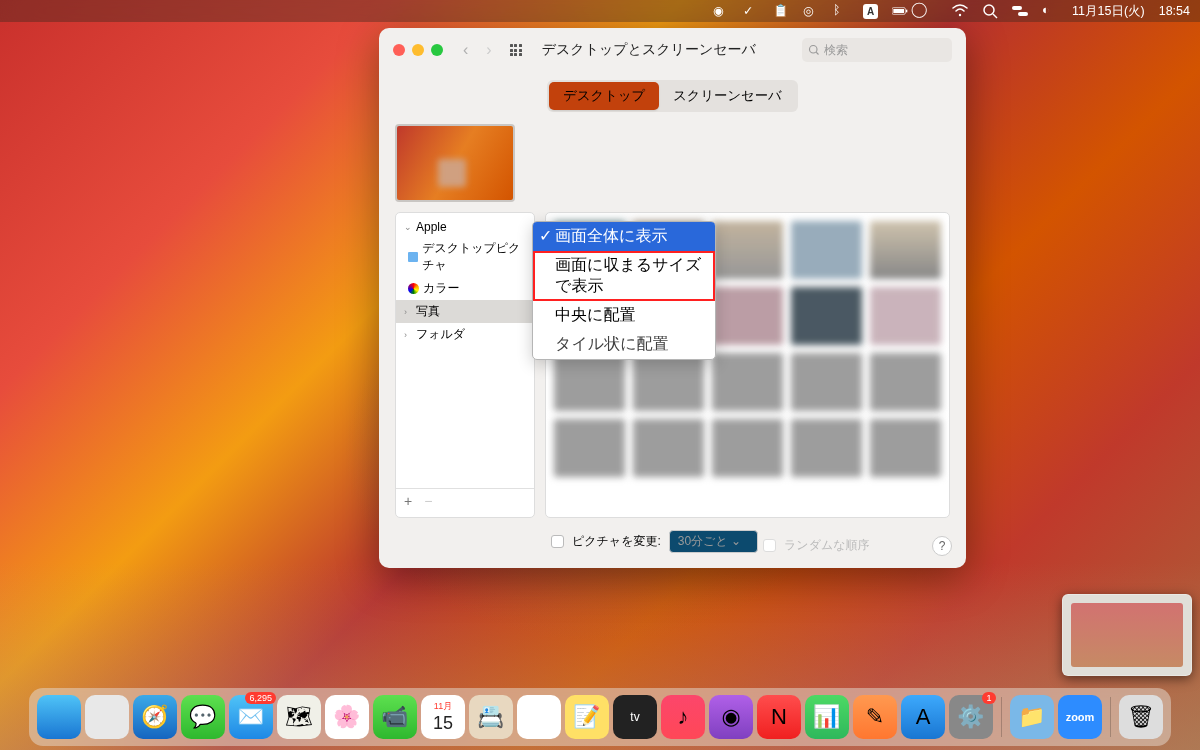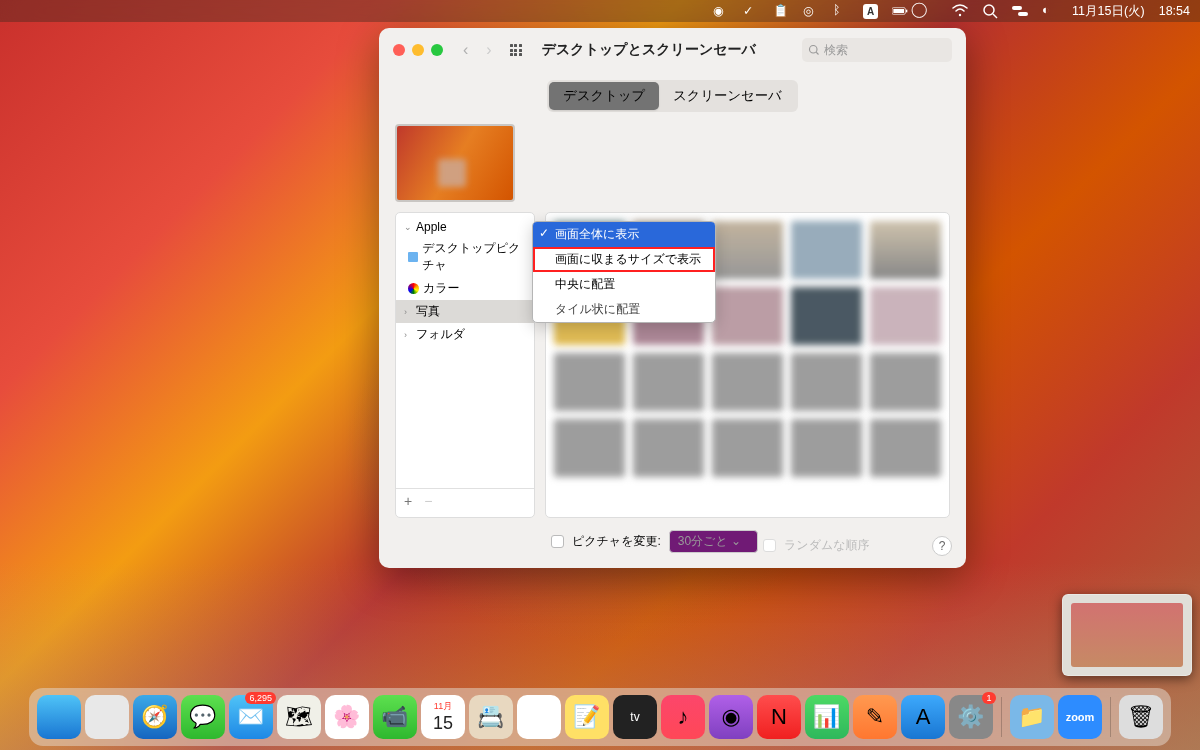--- a/index.html
+++ b/index.html
@@ -13,34 +13,34 @@
     .apple-logo { font-size:14px; }
     
     .window { position:absolute; top:28px; left:379px; width:587px; height:540px; background:#f2f0ee; border-radius:10px; box-shadow:0 10px 40px rgba(0,0,0,0.4); display:flex; flex-direction:column; overflow:visible; z-index:50; }
     .titlebar { height:44px; display:flex; align-items:center; padding:0 14px; gap:10px; }
     .traffic { display:flex; gap:7px; }
     .traffic span { width:12px; height:12px; border-radius:50%; }
     .tl-close { background:#ff5f57; } .tl-min { background:#febc2e; } .tl-max { background:#28c840; }
     .nav { display:flex; gap:18px; margin-left:10px; color:#b0b0b0; font-size:16px; }
     .grid-icon { margin-left:8px; display:grid; grid-template-columns:repeat(3,3px); gap:1.5px; }
     .grid-icon i { width:3px; height:3px; background:#555; border-radius:0.5px; }
-    .win-title { margin-left:10px; font-size:14px; color:#222; font-weight:700; }
+    .win-title { margin-left:10px; font-size:14px; color:#222; font-weight:400; }
     .searchbox { margin-left:auto; width:150px; height:24px; background:#e9e6e3; border-radius:5px; display:flex; align-items:center; padding:0 6px; color:#999; font-size:12px; gap:4px; }
     
     .tabswitch { display:flex; justify-content:center; padding:8px 0 12px; }
     .tabswitch .seg { display:flex; background:#e4e1de; border-radius:6px; padding:2px; font-size:12px; }
     .tabswitch button { border:none; padding:5px 14px; border-radius:5px; background:transparent; cursor:pointer; }
-    .tabswitch button.active { background:#737373; box-shadow:0 1px 2px rgba(0,0,0,0.1); }
+    .tabswitch button.active { background:#c2410c; box-shadow:0 1px 2px rgba(0,0,0,0.1); }
     
     .content { flex:1; display:flex; flex-direction:column; padding:0 16px 14px; position:relative; }
     .top-row { display:flex; gap:14px; margin-bottom:10px; }
     .preview { width:120px; height:78px; border:2px solid #c9c6c3; border-radius:4px; background:linear-gradient(120deg,#c0392b,#e67e22,#d35400); position:relative; }
     .preview::after { content:""; position:absolute; left:35%; top:45%; width:28px; height:28px; background:#d0a080; border-radius:3px; filter:blur(3px); }
     
-    .dropdown-open { position:absolute; left:153px; top:97px; width:184px; background:#fff; border:1px solid #b5b5b5; border-radius:5px; box-shadow:0 4px 16px rgba(0,0,0,0.2); font-size:12px; z-index:60; overflow:hidden; }
+    .dropdown-open { position:absolute; left:153px; top:97px; width:184px; background:#fff; border:1px solid #b5b5b5; border-radius:5px; box-shadow:0 4px 16px rgba(0,0,0,0.2); font-size:16px; z-index:60; overflow:hidden; }
     .dropdown-open .ditem { padding:4px 10px 4px 22px; position:relative; cursor:pointer; }
     .dropdown-open .ditem.selected { background:#2968da; color:#fff; }
     .dropdown-open .ditem.selected::before { content:"✓"; position:absolute; left:6px; }
     .dropdown-open .ditem.highlight { outline:2px solid #ff2020; outline-offset:-2px; }
     .dropdown-open .ditem.disabled { color:#404040; }
     
     .mid-row { flex:1; display:flex; gap:10px; min-height:0; }
     .sidebar { width:140px; border:1px solid #ddd; border-radius:5px; background:#fff; font-size:12px; padding:4px 0; display:flex; flex-direction:column; }
     .tree-item { padding:3px 8px; display:flex; align-items:center; gap:4px; }
     .tree-item .disc { font-size:9px; color:#888; width:8px; }
@@ -53,21 +53,21 @@
     .thumbs { flex:1; border:1px solid #ddd; border-radius:5px; background:#fff; padding:8px; display:grid; grid-template-columns:repeat(5,1fr); grid-auto-rows:58px; gap:8px; overflow:hidden; }
     .thumb { background:#bbb; border-radius:2px; }
     .thumb:nth-child(1){background:linear-gradient(#8aa,#667);} .thumb:nth-child(2){background:#b8a890;} .thumb:nth-child(3){background:linear-gradient(#c8b8a0,#999);} .thumb:nth-child(4){background:#9ab0c0;} .thumb:nth-child(5){background:linear-gradient(#d5c8b0,#888);}
     .thumb:nth-child(6){background:#e8c050;} .thumb:nth-child(7){background:#b08898;} .thumb:nth-child(8){background:#c0a0a8;} .thumb:nth-child(9){background:#455560;} .thumb:nth-child(10){background:#d0b8c0;}
     .thumb:nth-child(n+11){background:#a0a0a0;}
     .thumb { filter: blur(3.5px) contrast(0.92); }
     
     .bottom-opts { padding-top:10px; padding-left:156px; font-size:12px; display:flex; flex-direction:row; gap:5px; }
     .opt-row { display:flex; align-items:center; gap:8px; }
     .checkbox { width:13px; height:13px; border:1px solid #bbb; border-radius:3px; background:#fff; }
-    .interval-select { padding:2px 16px 2px 8px; border:1px solid #ccc; border-radius:4px; background:#701a75; font-size:12px; color:#999; position:relative; }
+    .interval-select { padding:2px 16px 2px 8px; border:1px solid #ccc; border-radius:4px; background:#0c4a6e; font-size:12px; color:#999; position:relative; }
     .opt-row.disabled { color:#bbb;margin-top:9px; }
     .help { position:absolute; bottom:12px; right:14px; width:20px; height:20px; border-radius:50%; border:1px solid #ccc; display:flex; align-items:center; justify-content:center; font-size:12px; color:#666; background:#fff; }
     
     .screenshot-pip { position:absolute; right:8px; bottom:74px; width:130px; height:82px; background:#e0ded8; border-radius:6px; box-shadow:0 3px 12px rgba(0,0,0,0.5); border:1px solid rgba(255,255,255,0.3); }
     .screenshot-pip::before { content:""; position:absolute; inset:8px; background:linear-gradient(#c44,#b63); opacity:0.7; border-radius:3px; }
     
     .dock { position:absolute; bottom:4px; left:50%; transform:translateX(-50%); height:58px; background:rgba(230,220,210,0.5); backdrop-filter:blur(15px); border-radius:14px; display:flex; align-items:center; padding:0 8px; gap:4px; z-index:90; }
     .dock-item { width:44px; height:44px; border-radius:10px; display:flex; align-items:center; justify-content:center; position:relative; font-size:22px; cursor:pointer; }
     .dock-sep { width:1px; height:40px; background:rgba(0,0,0,0.2); margin:0 4px; }
     .badge { position:absolute; top:-3px; right:-3px; background:#ff3b30; color:#fff; font-size:9px; padding:1px 4px; border-radius:8px; min-width:14px; text-align:center; }

